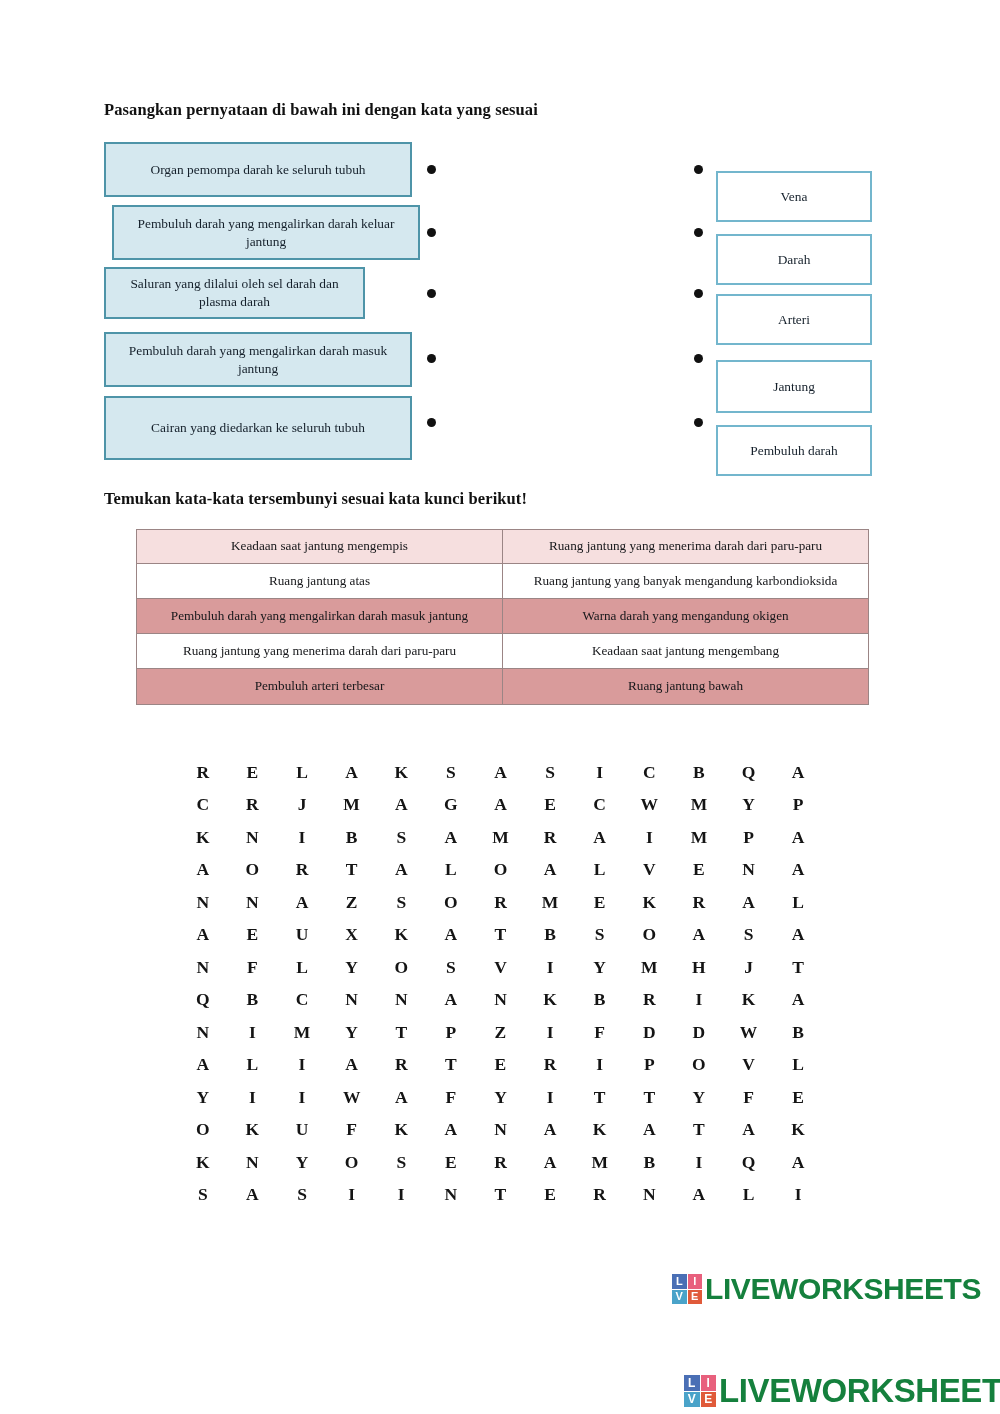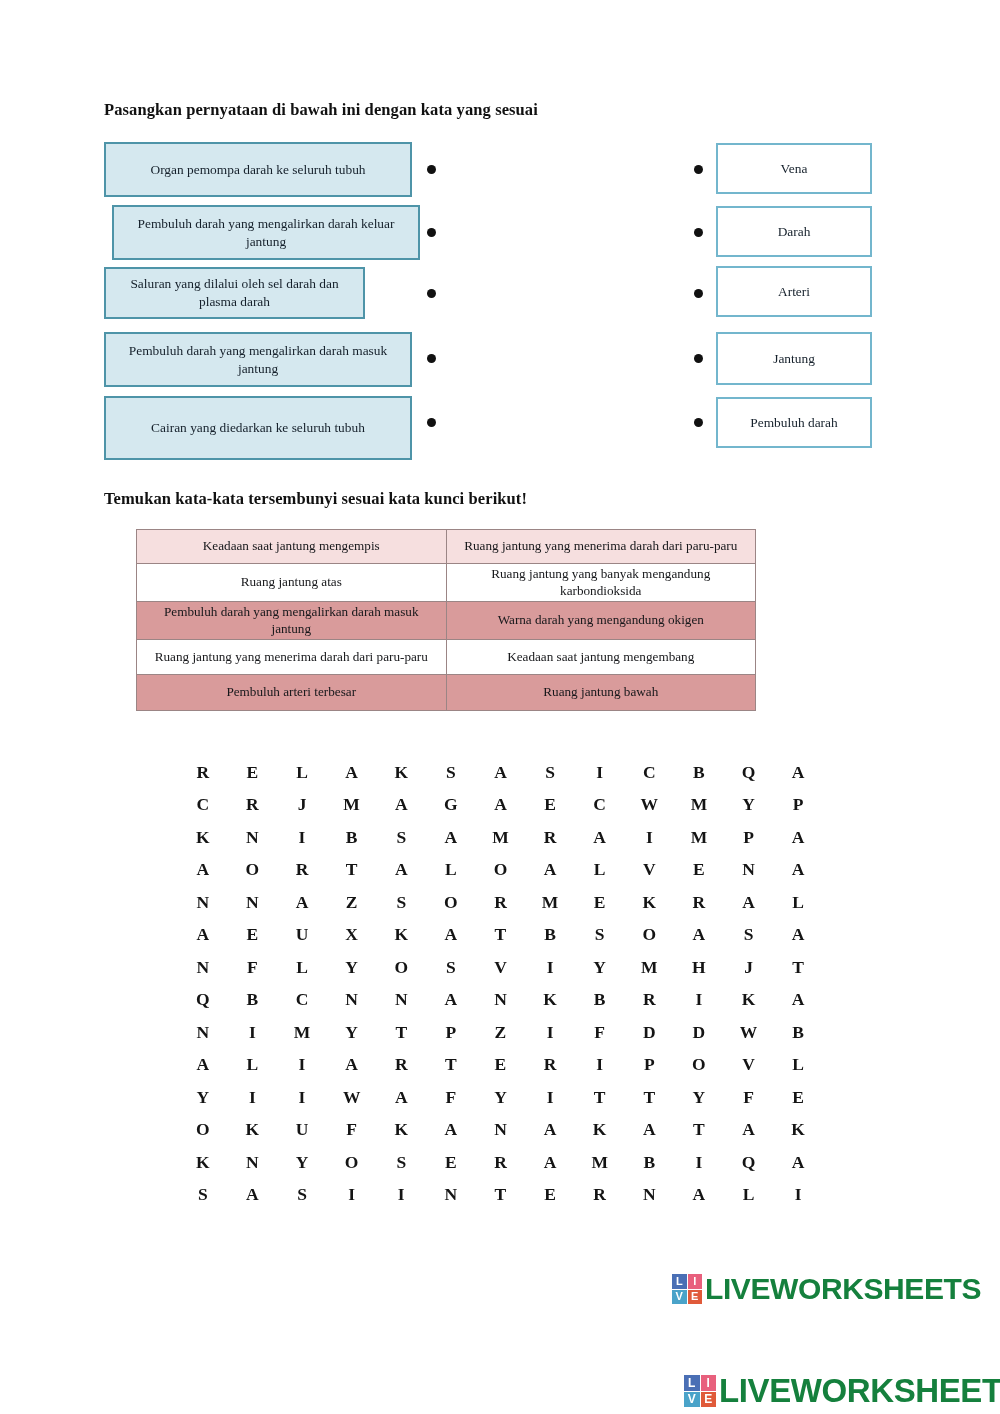--- a/index.html
+++ b/index.html
@@ -55,38 +55,39 @@
     width: 156px;
     background: #ffffff;
     border: 2.5px solid #73b6cd;
     display: flex;
     align-items: center;
     justify-content: center;
     text-align: center;
     font-size: 13.4px;
     line-height: 1.3;
     color: #15202b;
+    margin-top: 28px;
   }
 
   .dot {
     position: absolute;
     width: 9px;
     height: 9px;
     border-radius: 50%;
     background: #111111;
   }
   .dot-left  { left: 427px; }
   .dot-right { left: 694px; }
 
   
   .kw-table {
     position: absolute;
     left: 136px;
     top: 529px;
-    width: 620px;
+    width: 733px;
     border-collapse: collapse;
     table-layout: fixed;
   }
   .kw-table td {
     border: 1px solid #9b8585;
     height: 35px;
     text-align: center;
     vertical-align: middle;
     font-size: 13.2px;
     line-height: 1.25;

